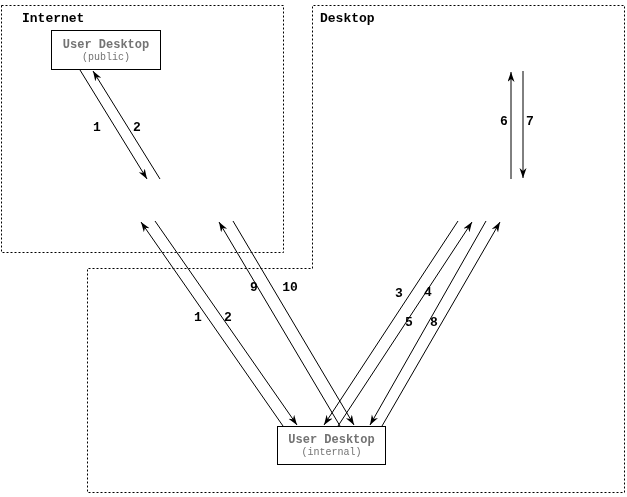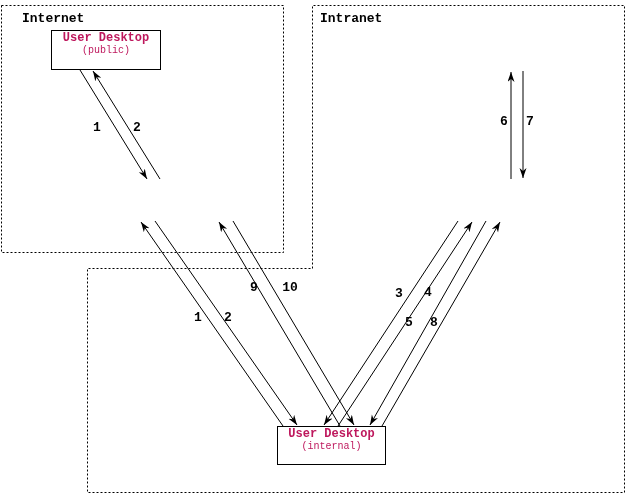--- a/index.html
+++ b/index.html
@@ -1,22 +1,22 @@
 <!DOCTYPE html>
 <html><head>
 <meta charset="utf-8">
 <style>
   html,body{margin:0;padding:0;background:#fff;}
   #stage{position:relative;width:627px;height:497px;background:#fff;overflow:hidden;
          font-family:"Liberation Mono",monospace;}
   #wires{position:absolute;left:0;top:0;z-index:1;}
   .zone-label{position:absolute;z-index:2;font:bold 13px "Liberation Mono",monospace;color:#000;}
   .node{position:absolute;z-index:2;background:#fff;border:1px solid #000;
-        display:flex;flex-direction:column;align-items:center;justify-content:flex-start;
-        text-align:center;color:#be185d;}
+        display:flex;flex-direction:column;align-items:center;justify-content:center;
+        text-align:center;color:#737373;}
   .node .title{font:bold 12px "Liberation Mono",monospace;white-space:nowrap;line-height:14px;}
   .node .sub{font:10px "Liberation Mono",monospace;white-space:nowrap;line-height:11px;}
   .flow-label{position:absolute;z-index:3;transform:translate(-50%,-50%);
               font:bold 13px "Liberation Mono",monospace;color:#000;}
 </style>
 </head>
 <body>
 
 <div id="stage">
 
@@ -52,21 +52,21 @@
       <line x1="382" y1="426" x2="500" y2="222" marker-end="url(#ah)"></line>
     </g>
 
     <g stroke="#000" stroke-width="1">
       <line x1="511" y1="179" x2="511" y2="72" marker-end="url(#ah)"></line>
       <line x1="523" y1="71" x2="523" y2="178" marker-end="url(#ah)"></line>
     </g>
   </svg>
 
   <span class="zone-label" style="left:22px;top:11px;">Internet</span>
-  <span class="zone-label" style="left:320px;top:11px;">Intranet</span>
+  <span class="zone-label" style="left:320px;top:11px;">Desktop</span>
 
   <div class="node" style="left:51px;top:30px;width:108px;height:38px;">
     <span class="title">User Desktop</span>
     <span class="sub">(public)</span>
   </div>
 
 
 
 
   <div class="node" style="left:277px;top:426px;width:107px;height:37px;">

